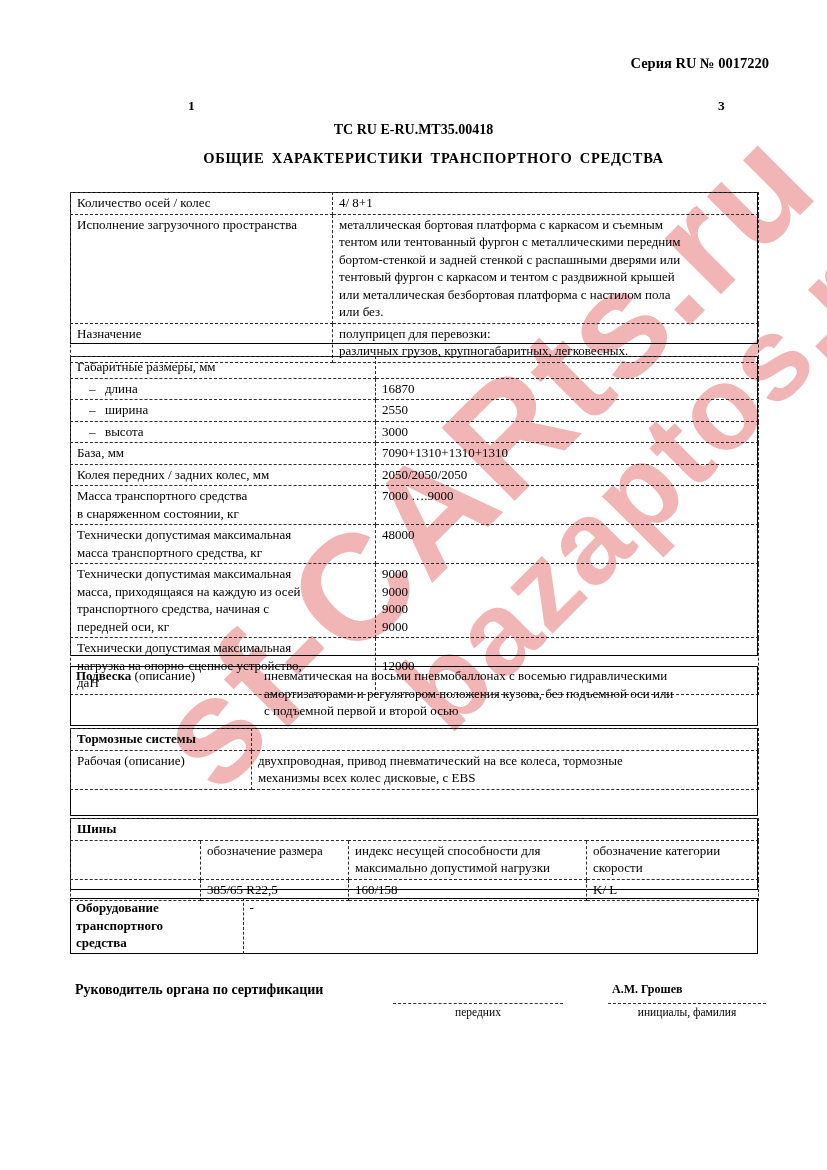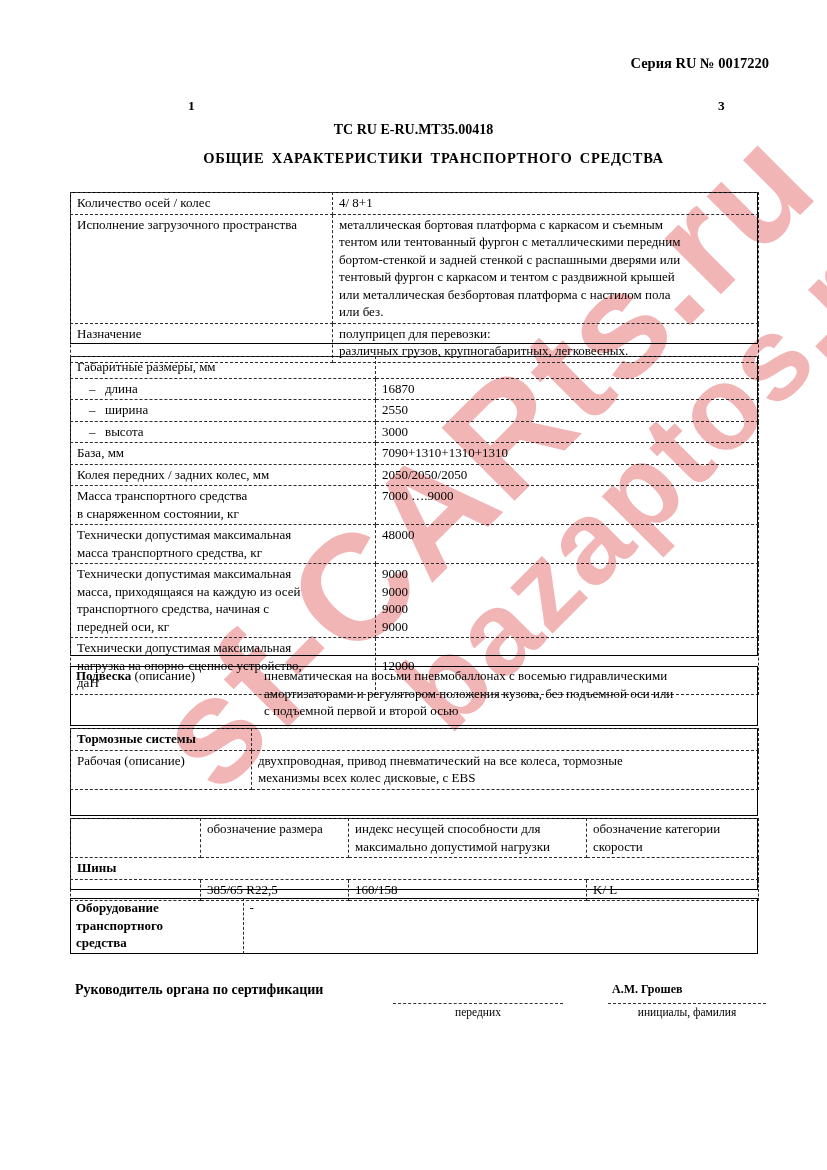--- a/index.html
+++ b/index.html
@@ -324,38 +324,38 @@
     <div class="frame" style="left:70px; top:818px; width:688px; height:72px;"></div>
     <table class="tbl" style="left:70px; top:818px; width:688px;">
       <colgroup>
           <col style="width:130px">
           <col style="width:148px">
           <col style="width:238px">
           <col style="width:172px">
         </colgroup>
       <tbody>
         <tr>
+          <td class="bold" colspan="4" style="border-bottom:1px dashed #2b2b2b">Шины</td>
+        </tr>
+        <tr>
           <td>&nbsp;</td>
           <td class="ctr cell-lines">
             <div>обозначение размера</div>
             <div>&nbsp;</div>
           </td>
           <td class="ctr cell-lines">
             <div>индекс несущей способности для</div>
             <div>максимально допустимой нагрузки</div>
           </td>
           <td class="ctr cell-lines">
             <div>обозначение категории</div>
             <div>скорости</div>
           </td>
         </tr>
         <tr>
-          <td class="bold" colspan="4" style="border-bottom:1px dashed #2b2b2b">Шины</td>
-        </tr>
-        <tr>
           <td>&nbsp;</td>
           <td class="ctr">385/65 R22,5</td>
           <td class="ctr">160/158</td>
           <td class="ctr">K/ L</td>
         </tr>
       </tbody>
     </table>
 
     <div class="frame" style="left:70px; top:898px; width:688px; height:56px;"></div>
     <table class="tbl" style="left:70px; top:898px; width:688px;">

